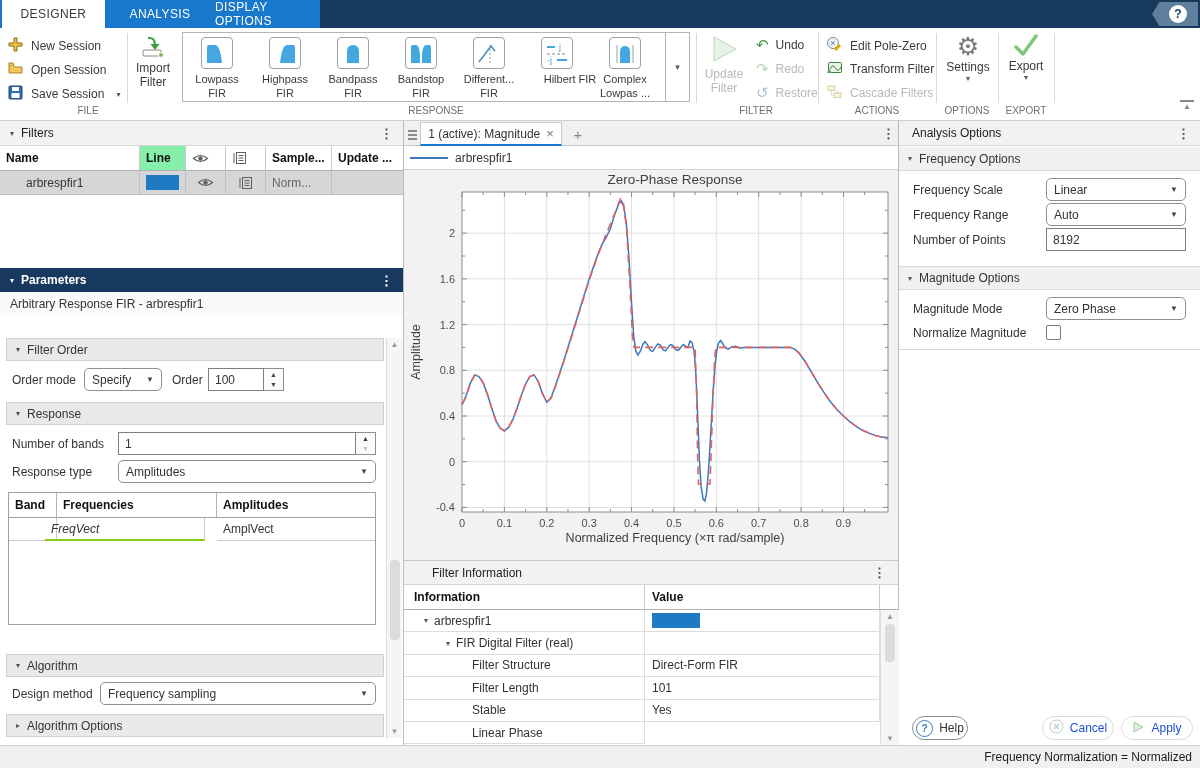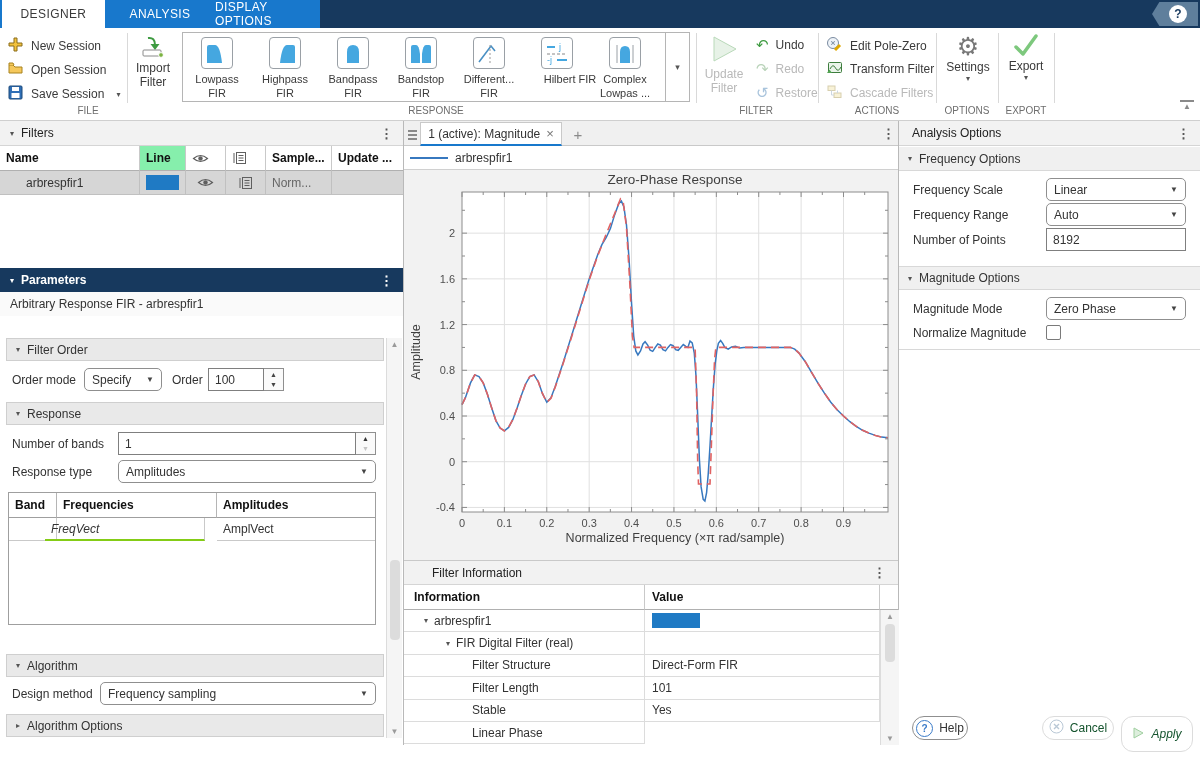--- a/index.html
+++ b/index.html
@@ -27,21 +27,21 @@
              display:flex;align-items:center;justify-content:center;}
   .resp-lbl{font-size:11px;color:#3a3a3a;line-height:14px;text-align:center;white-space:nowrap;}
   .cell{position:absolute;box-sizing:border-box;display:flex;align-items:center;padding:0 6px;
         overflow:hidden;white-space:nowrap;}
   .hdrcell{font-weight:bold;color:#111;}
   .scroll-track{background:#f5f5f5;border-left:1px solid #dcdcdc;}
   .scroll-thumb{background:#dcdcdc;border-radius:4px;}
   .sarrow{color:#9a9a9a;font-size:8px;text-align:center;width:100%;}
   .pillbtn{border:1px solid #8f8f8f;border-radius:12px;background:#fff;display:flex;
            align-items:center;justify-content:center;gap:6px;cursor:pointer;}
-  .pillbtn.off{border-color:#dcdcdc;color:#14532d;cursor:default;}
+  .pillbtn.off{border-color:#dcdcdc;color:#1d4ed8;cursor:default;}
   .spin{display:flex;flex-direction:column;border:1px solid #8f8f8f;border-left:none;width:20px;
         height:23px;box-sizing:border-box;background:#fafafa;}
   .spin div{flex:1;display:flex;align-items:center;justify-content:center;font-size:7px;color:#444;}
   .chkbox{width:15px;height:15px;border:1px solid #7a7a7a;background:#fff;border-radius:2px;}
 </style>
 </head>
 <body>
 
 <div id="root">
 
@@ -652,21 +652,25 @@
     <span style="color:#333;">Help</span>
   </div>
   <div class="abs pillbtn off" style="left:1042px;top:716px;width:72px;height:24px;">
     <span>
       <svg width="15" height="15">
           <circle cx="7.5" cy="7.5" r="6.5" fill="none" stroke="#b9c8d6"></circle>
       <path d="M5 5 L10 10 M10 5 L5 10" stroke="#b9c8d6" stroke-width="1.4"></path>
         </svg></span>
     <span>Cancel</span>
   </div>
-  <div class="abs pillbtn off" style="left:1121px;top:716px;width:72px;height:36px;font-style:italic;">
+  <div class="abs pillbtn off" style="left:1121px;top:716px;width:72px;height:24px;">
     <span>
       <svg width="13" height="14">
           <polygon points="2,2 11,7 2,12" fill="#ddeedd" stroke="#9fcf9f"></polygon>
         </svg></span>
     <span>Apply</span>
   </div>
 
+  <div class="abs flexc" style="left:0;top:745px;width:1200px;height:23px;background:#f0f0f0;border-top:1px solid #cfcfcf;
+              justify-content:flex-end;padding-right:8px;color:#1a1a1a;">
+    <span>Frequency Normalization = Normalized</span>
+  </div>
 </div>
 
 </body></html>

